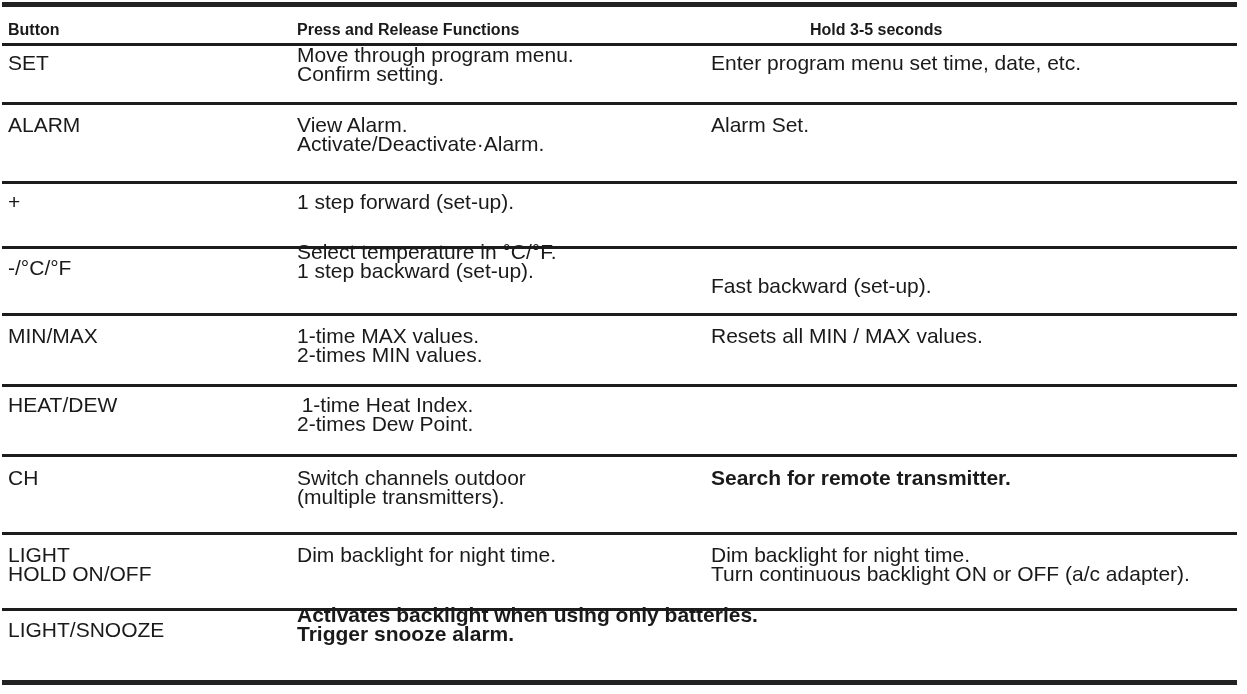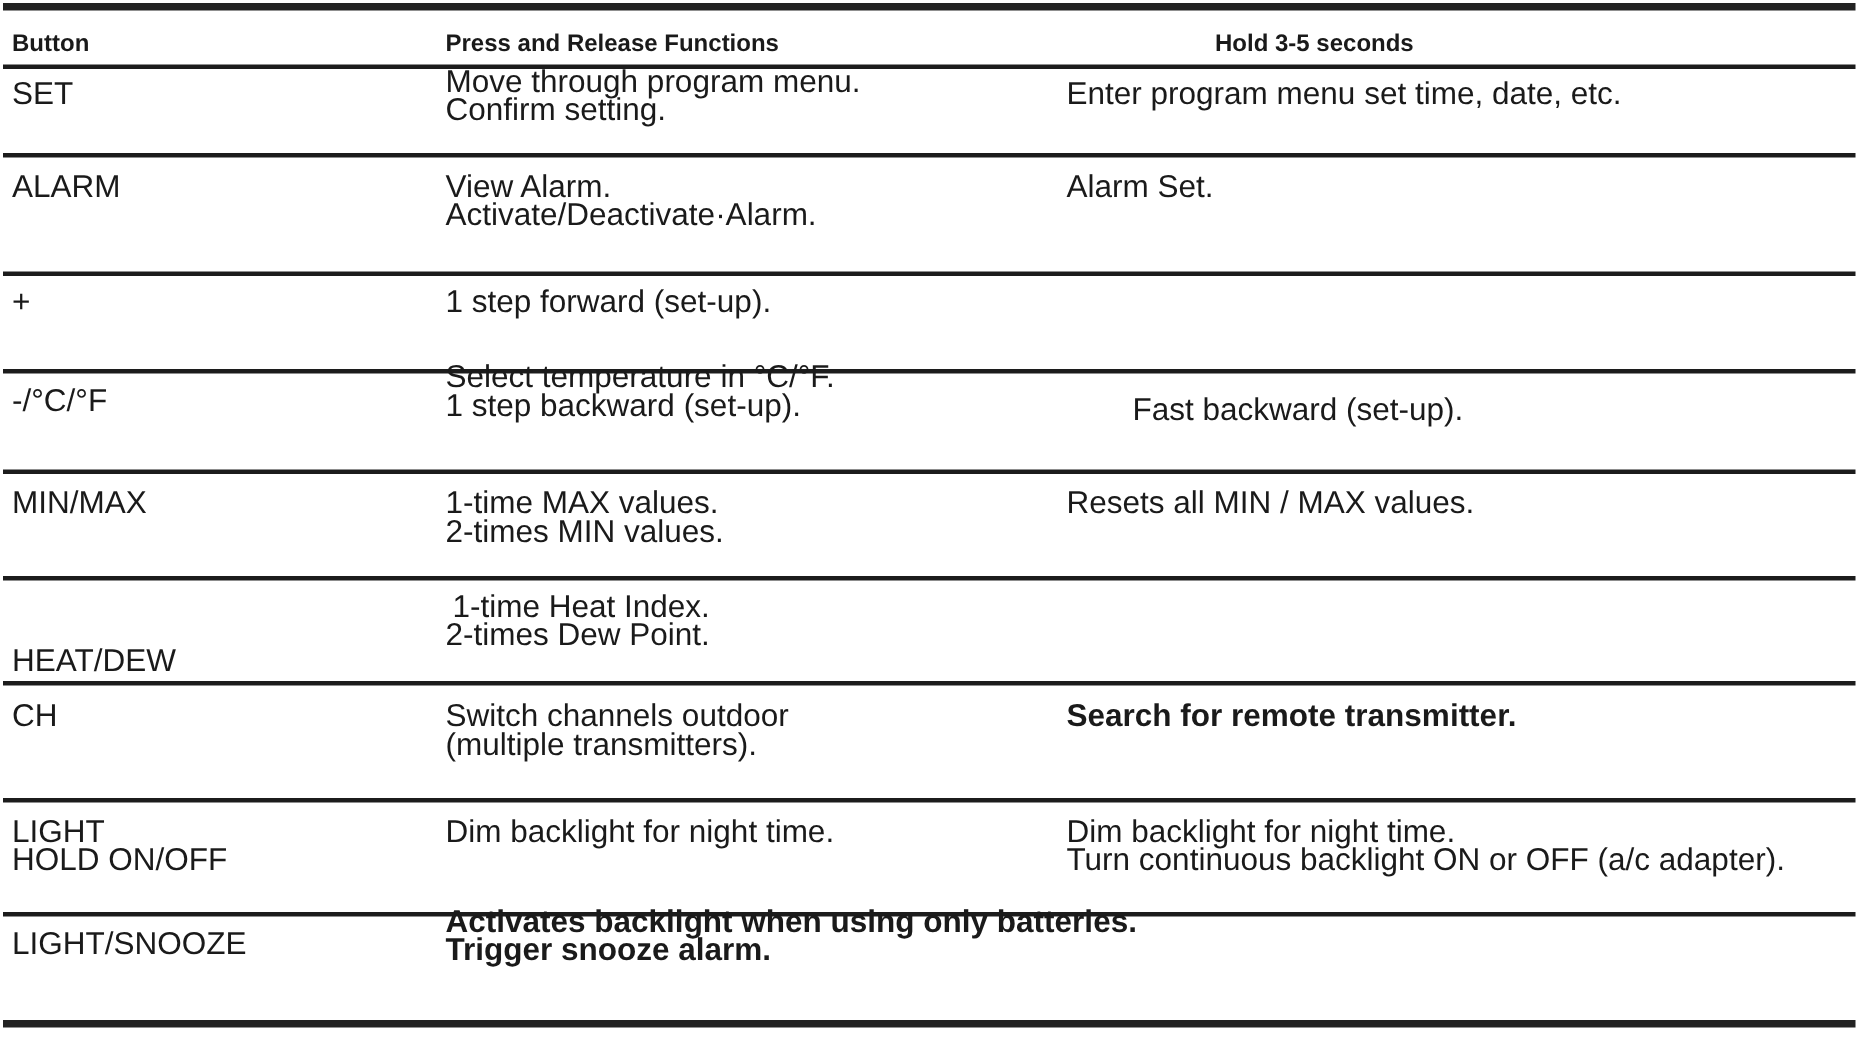--- a/index.html
+++ b/index.html
@@ -69,30 +69,30 @@
   <div class="rule mid" style="top:179px;"></div>
 
   <div class="cell c1" style="top:190px;">+</div>
   <div class="cell c2" style="top:190px;">1 step forward (set-up).</div>
   <div class="cell c3" style="top:190px;"></div>
   <div class="rule mid" style="top:244px;"></div>
 
   <div class="cell c1" style="top:256px;">-/°C/°F</div>
   <div class="cell c2" style="top:240px;">Select temperature in °C/°F.
 1 step backward (set-up).</div>
-  <div class="cell c3" style="top:262px;margin-left:44px;">Fast backward (set-up).</div>
+  <div class="cell c3" style="top:274px;">Fast backward (set-up).</div>
   <div class="rule mid" style="top:311px;"></div>
 
   <div class="cell c1" style="top:324px;">MIN/MAX</div>
   <div class="cell c2" style="top:324px;">1-time MAX values.
 2-times MIN values.</div>
   <div class="cell c3" style="top:324px;">Resets all MIN / MAX values.</div>
   <div class="rule mid" style="top:382px;"></div>
 
-  <div class="cell c1" style="top:393px;margin-top:36px;">HEAT/DEW</div>
+  <div class="cell c1" style="top:393px;">HEAT/DEW</div>
   <div class="cell c2" style="top:393px;text-align:right;">1-time Heat Index.
 2-times Dew Point.</div>
   <div class="cell c3" style="top:393px;"></div>
   <div class="rule mid" style="top:452px;"></div>
 
   <div class="cell c1" style="top:466px;">CH</div>
   <div class="cell c2" style="top:466px;">Switch channels outdoor
 (multiple transmitters).</div>
   <div class="cell c3" style="top:466px;font-weight:bold;">Search for remote transmitter.</div>
   <div class="rule mid" style="top:530px;"></div>

